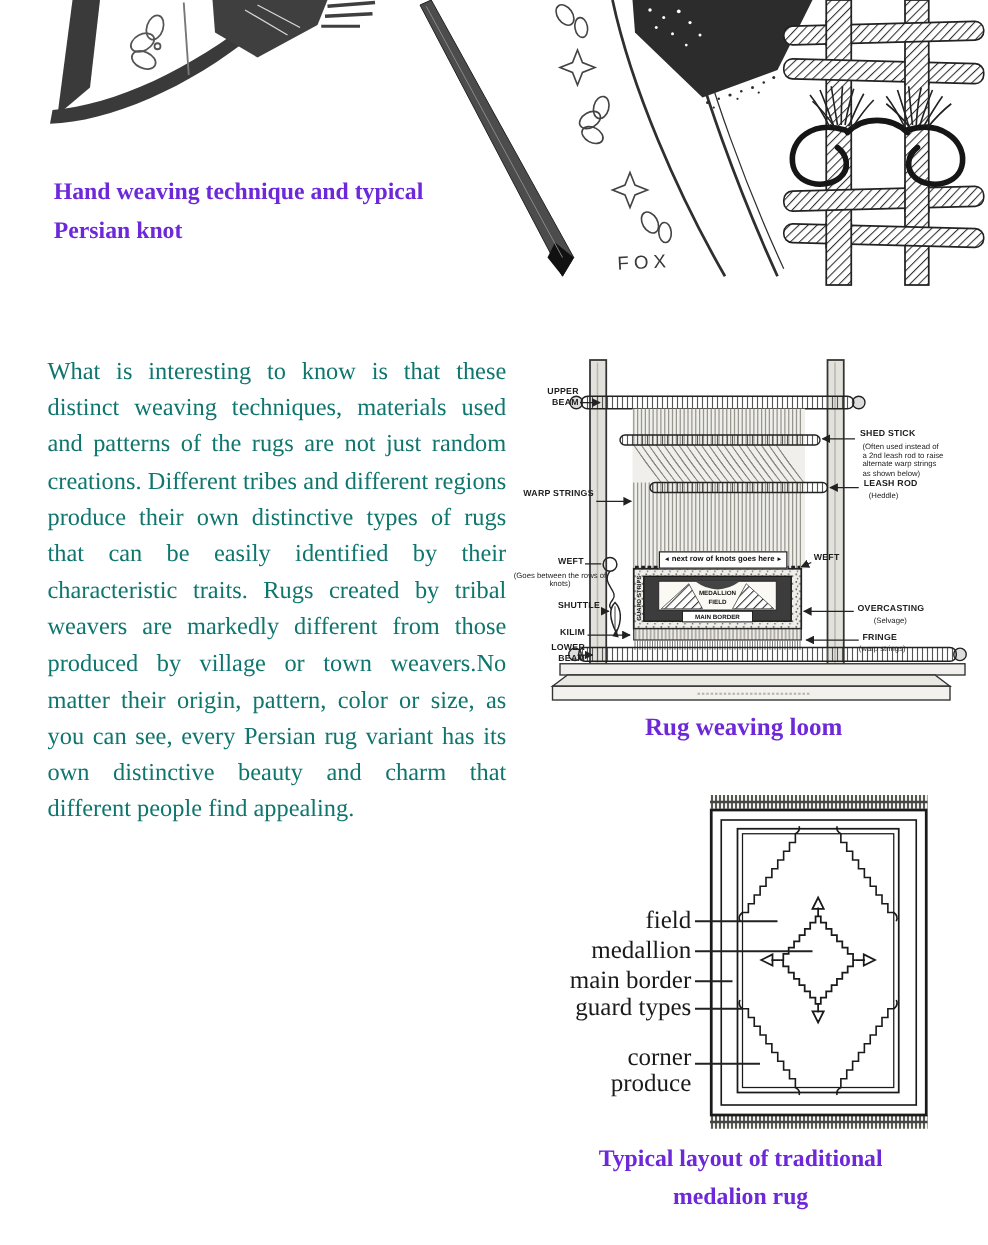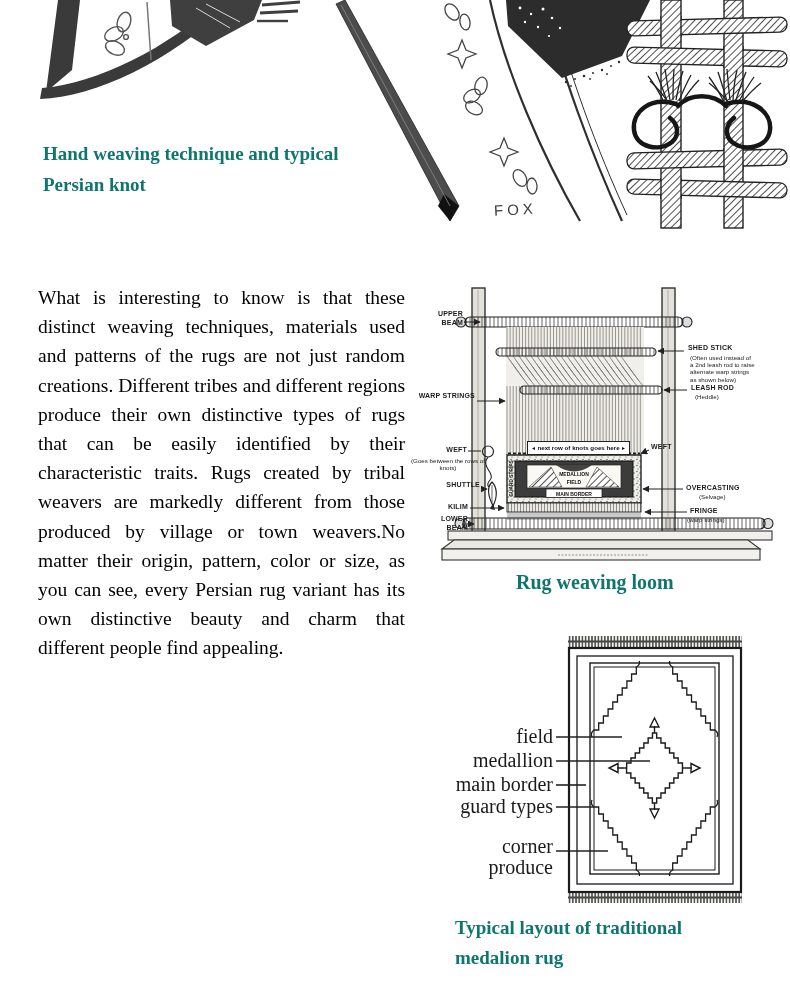--- a/index.html
+++ b/index.html
@@ -1,24 +1,24 @@
 <!DOCTYPE html>
 <html><head>
 <meta charset="utf-8">
 <style>
   html,body{margin:0;padding:0;background:#fff;}
   .canvas{position:relative;width:790px;height:996px;background:#fff;overflow:hidden;
           font-family:"Liberation Sans",sans-serif;}
   .abs{position:absolute;}
-  .cap{position:absolute;color:#0f766e;font-family:"Liberation Serif",serif;font-weight:700;}
+  .cap{position:absolute;color:#6d28d9;font-family:"Liberation Serif",serif;font-weight:700;}
   .cap-top{left:43px;top:138px;width:330px;font-size:19px;line-height:31px;}
   .cap-loom{left:468px;top:571px;font-size:20px;margin-left:48px;}
-  .cap-rug{left:455px;top:913px;width:275px;font-size:19px;line-height:30px;}
+  .cap-rug{left:455px;top:913px;width:275px;font-size:19px;line-height:30px;text-align:center;}
   .para{position:absolute;left:38px;top:283px;width:367px;font-family:"Liberation Serif",serif;
-        font-size:19.5px;line-height:29.2px;color:#000000;text-align:justify;}
+        font-size:19.5px;line-height:29.2px;color:#0f766e;text-align:justify;}
   
   .loom{position:absolute;left:408px;top:278px;width:384px;height:320px;}
   .llab{position:absolute;font-size:7px;line-height:8.5px;font-weight:700;color:#1c1c1c;
         letter-spacing:.2px;}
   .llab.r{text-align:right;}
   .lsub{position:absolute;font-size:6.2px;line-height:7.2px;font-weight:400;color:#222;}
   .lsub.c{text-align:center;}
   .knote{position:absolute;left:119px;top:163px;width:101px;height:12px;border:1px solid #222;
          background:#fff;font-size:6.2px;line-height:11px;text-align:center;color:#111;
          font-weight:700;}

